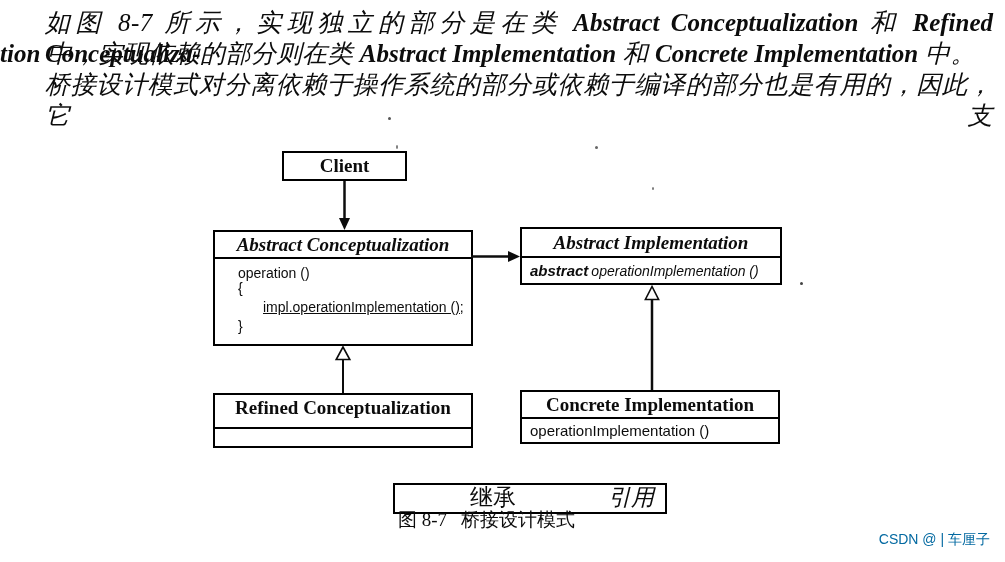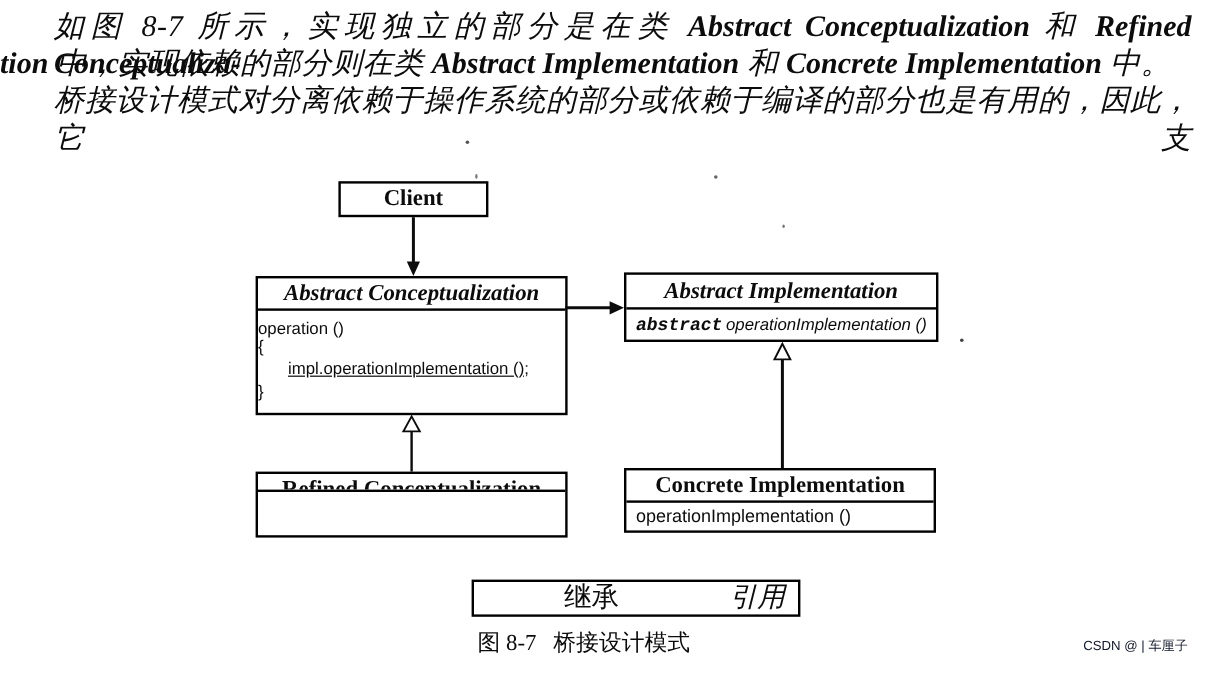--- a/index.html
+++ b/index.html
@@ -27,45 +27,45 @@
     font-size:19px;overflow:hidden;white-space:nowrap;
   }
   .ctitle.it{font-style:italic;}
   .client{left:282px;top:151px;width:125px;height:30px;border-width:2px;}
   .client .ctitle{border-bottom:none;line-height:26px;height:26px;}
   .ac{left:213px;top:230px;width:260px;height:116px;}
   .ac .ctitle{height:27px;line-height:25px;}
   .ai{left:520px;top:227px;width:262px;height:58px;}
   .ai .ctitle{height:29px;line-height:27px;}
   .rc{left:213px;top:393px;width:260px;height:55px;}
-  .rc .ctitle{height:15px;line-height:25px;}
+  .rc .ctitle{height:34px;line-height:25px;}
   .ci{left:520px;top:390px;width:260px;height:54px;}
   .ci .ctitle{height:27px;line-height:25px;}
   .cbody{position:relative;}
-  .code{padding:7px 4px 0 0;font-family:"Liberation Sans","DejaVu Sans",sans-serif;font-size:14px;line-height:15px;}
+  .code{padding:7px 4px 0 23px;font-family:"Liberation Sans","DejaVu Sans",sans-serif;font-size:14px;line-height:15px;}
   .code .ind{padding-left:25px;margin-top:4px;text-decoration:underline;}
   .code .mt{margin-top:4px;}
   .ai .cbody{padding-left:8px;line-height:25px;white-space:nowrap;}
-  .ai .kw{font-family:Liberation Mono, monospace;font-weight:bold;font-style:italic;font-size:15px;margin-right:3px;}
+  .ai .kw{font-family:Liberation Sans, sans-serif;font-weight:bold;font-style:italic;font-size:15px;margin-right:3px;}
   .ai .mthd{font-family:"Liberation Sans","DejaVu Sans",sans-serif;font-style:italic;font-size:14px;}
   .ci .cbody{padding-left:8px;line-height:23px;font-family:"Liberation Sans","DejaVu Sans",sans-serif;font-size:15px;}
   .rc .cbody{height:26px;}
   
   .overlay{position:absolute;left:0;top:0;width:1005px;height:562px;pointer-events:none;}
   
   .legendbox{position:absolute;left:393px;top:483px;width:274px;height:31px;border:2px solid #000;background:#fff;}
   .legend-label{position:absolute;top:488px;height:20px;line-height:20px;font-size:23px;}
   .lab-inherit{left:470px;}
   .lab-ref{left:608px;font-style:italic;}
   
-  .caption{position:absolute;left:398px;top:525px;font-size:19px;line-height:23px;white-space:nowrap;}
+  .caption{position:absolute;left:398px;top:508px;font-size:19px;line-height:23px;white-space:nowrap;}
   .caption .cap2{margin-left:14px;}
   .watermark{
-    position:absolute;right:15px;top:529px;font-size:11px;line-height:20px;
-    color:#0f172a;font-family:"Liberation Sans","DejaVu Sans",sans-serif;white-space:nowrap;
+    position:absolute;right:15px;top:529px;font-size:14px;line-height:20px;
+    color:#0369a1;font-family:"Liberation Sans","DejaVu Sans",sans-serif;white-space:nowrap;
   }
   
   .speck{position:absolute;background:#555;border-radius:50%;width:3px;height:3px;}
 </style>
 </head>
 <body>
 
 <div class="page">
 
   <div class="tline just l1"><span>如图 8-7 所示，实现独立的部分是在类 </span><span class="bseg">Abstract Conceptualization</span><span> 和 </span><span class="bseg">Refined Conceptualiza-</span></div>

